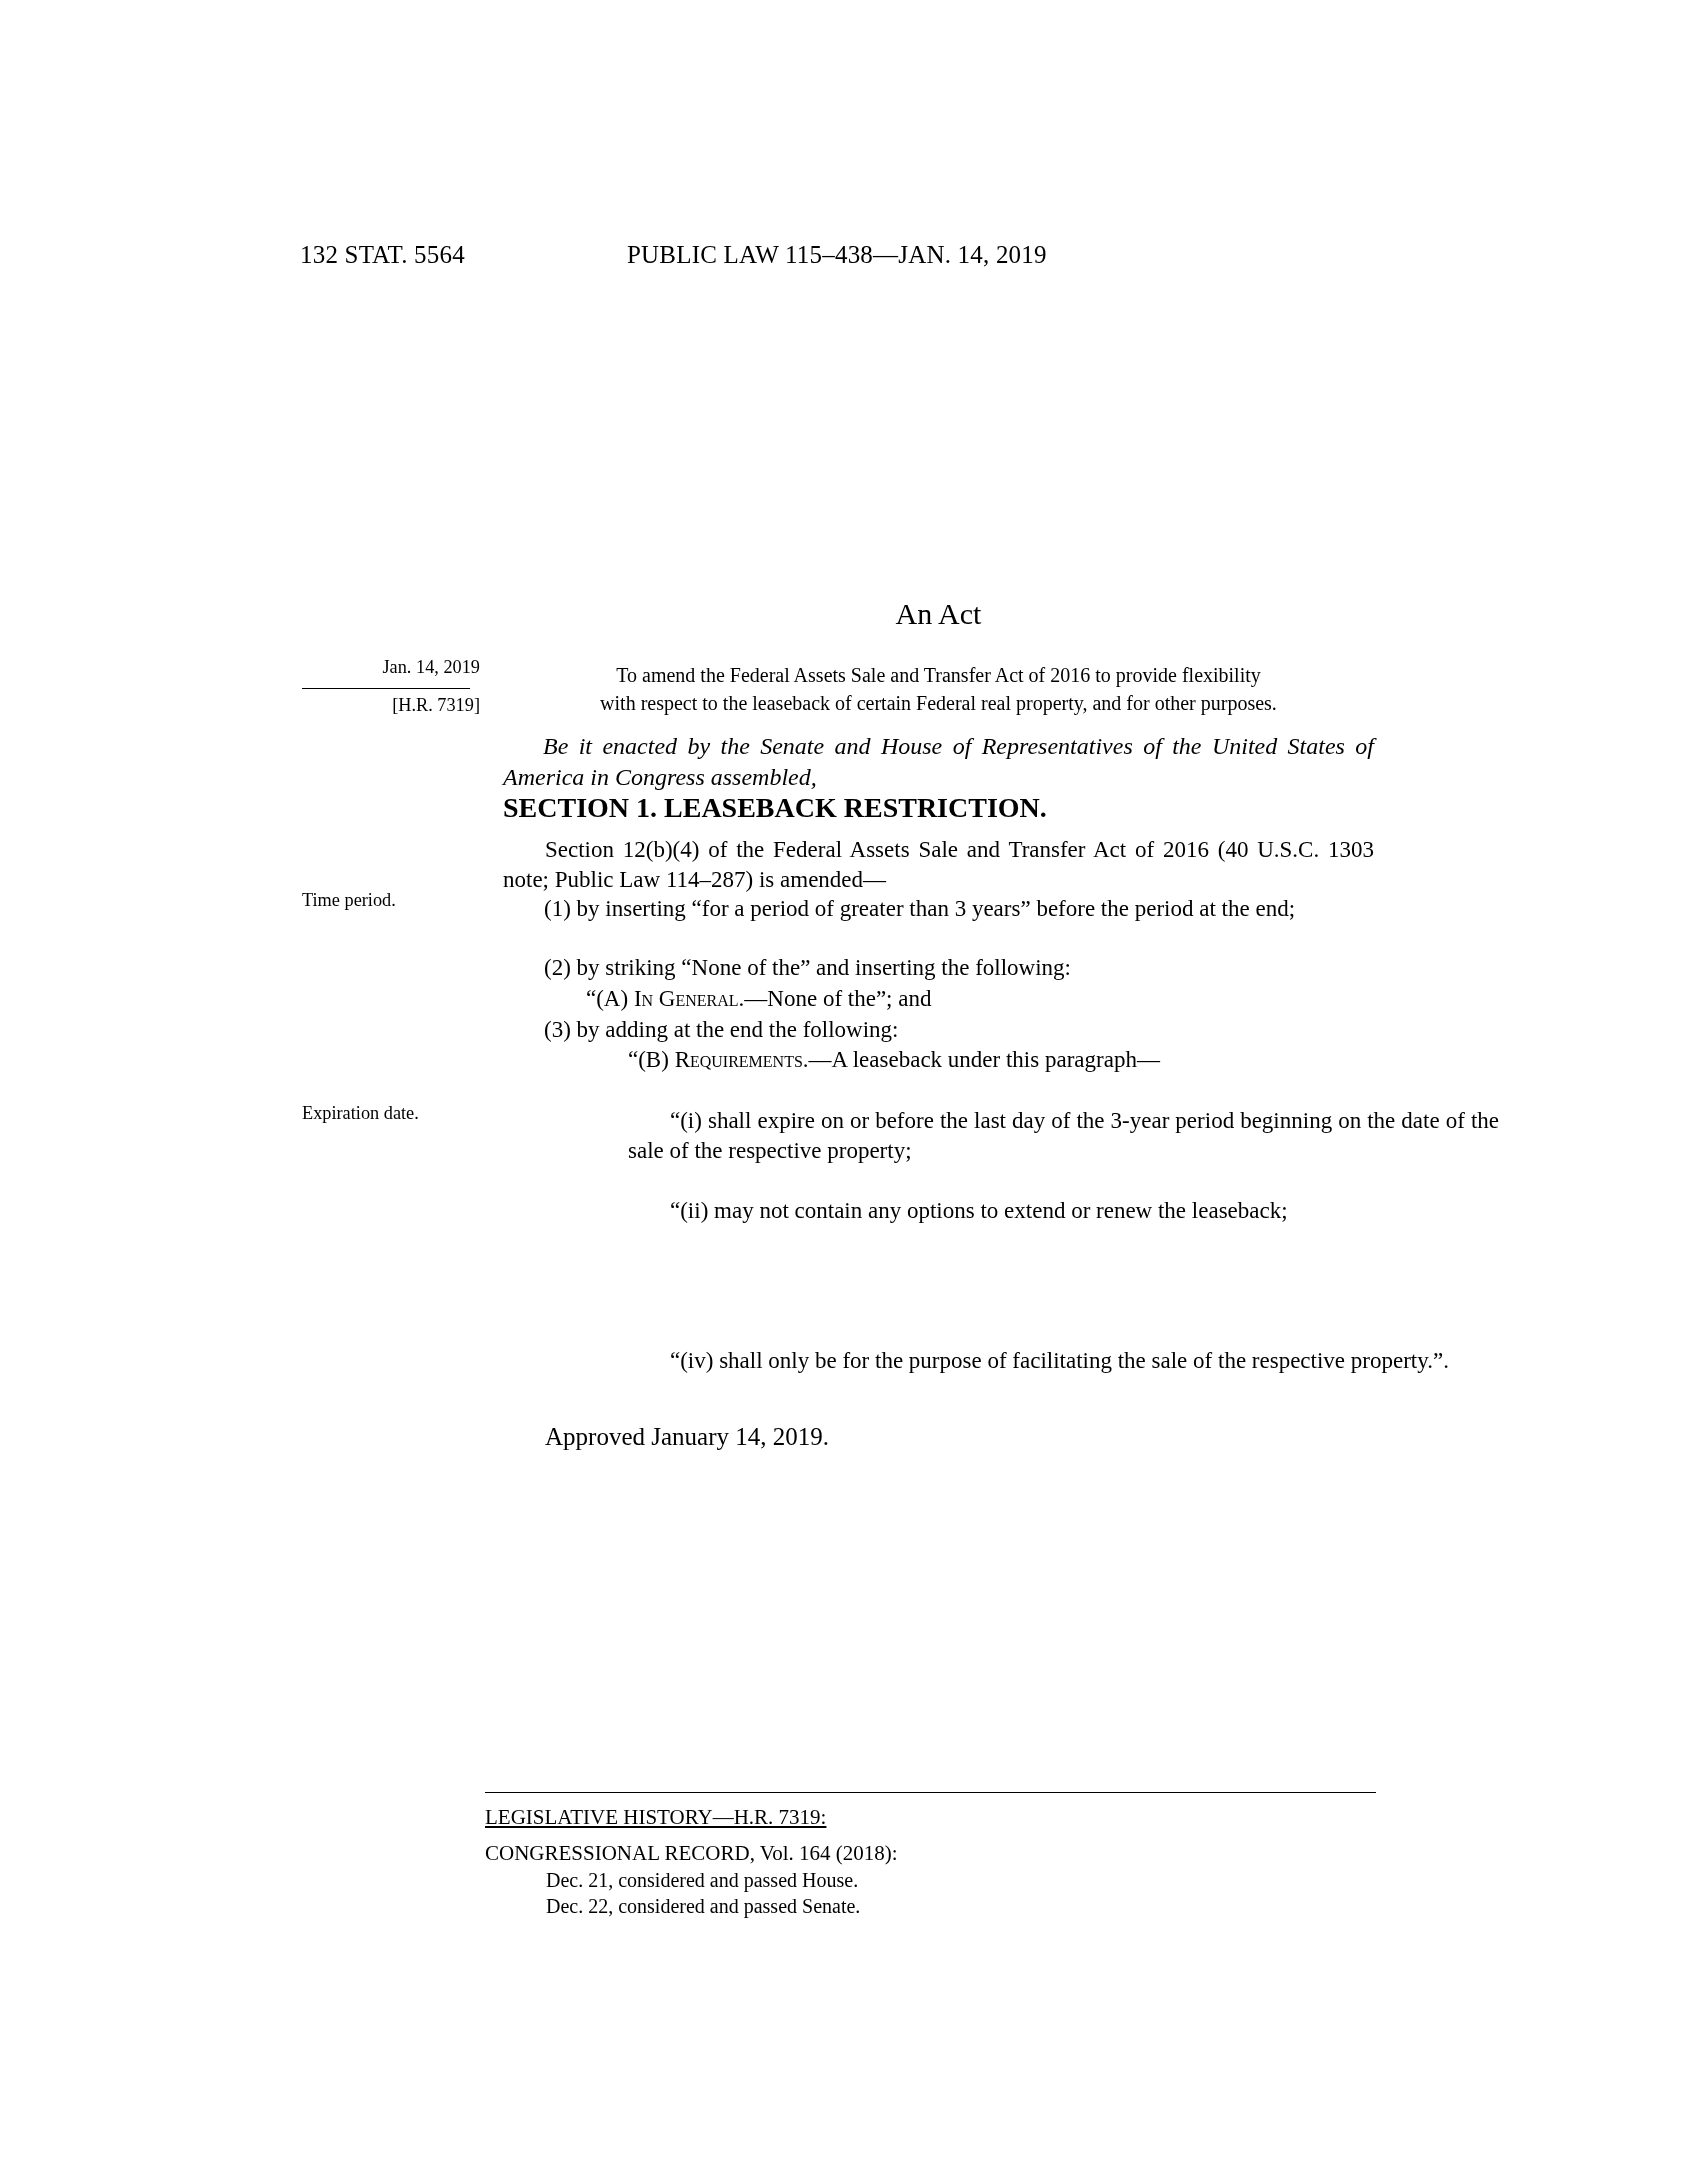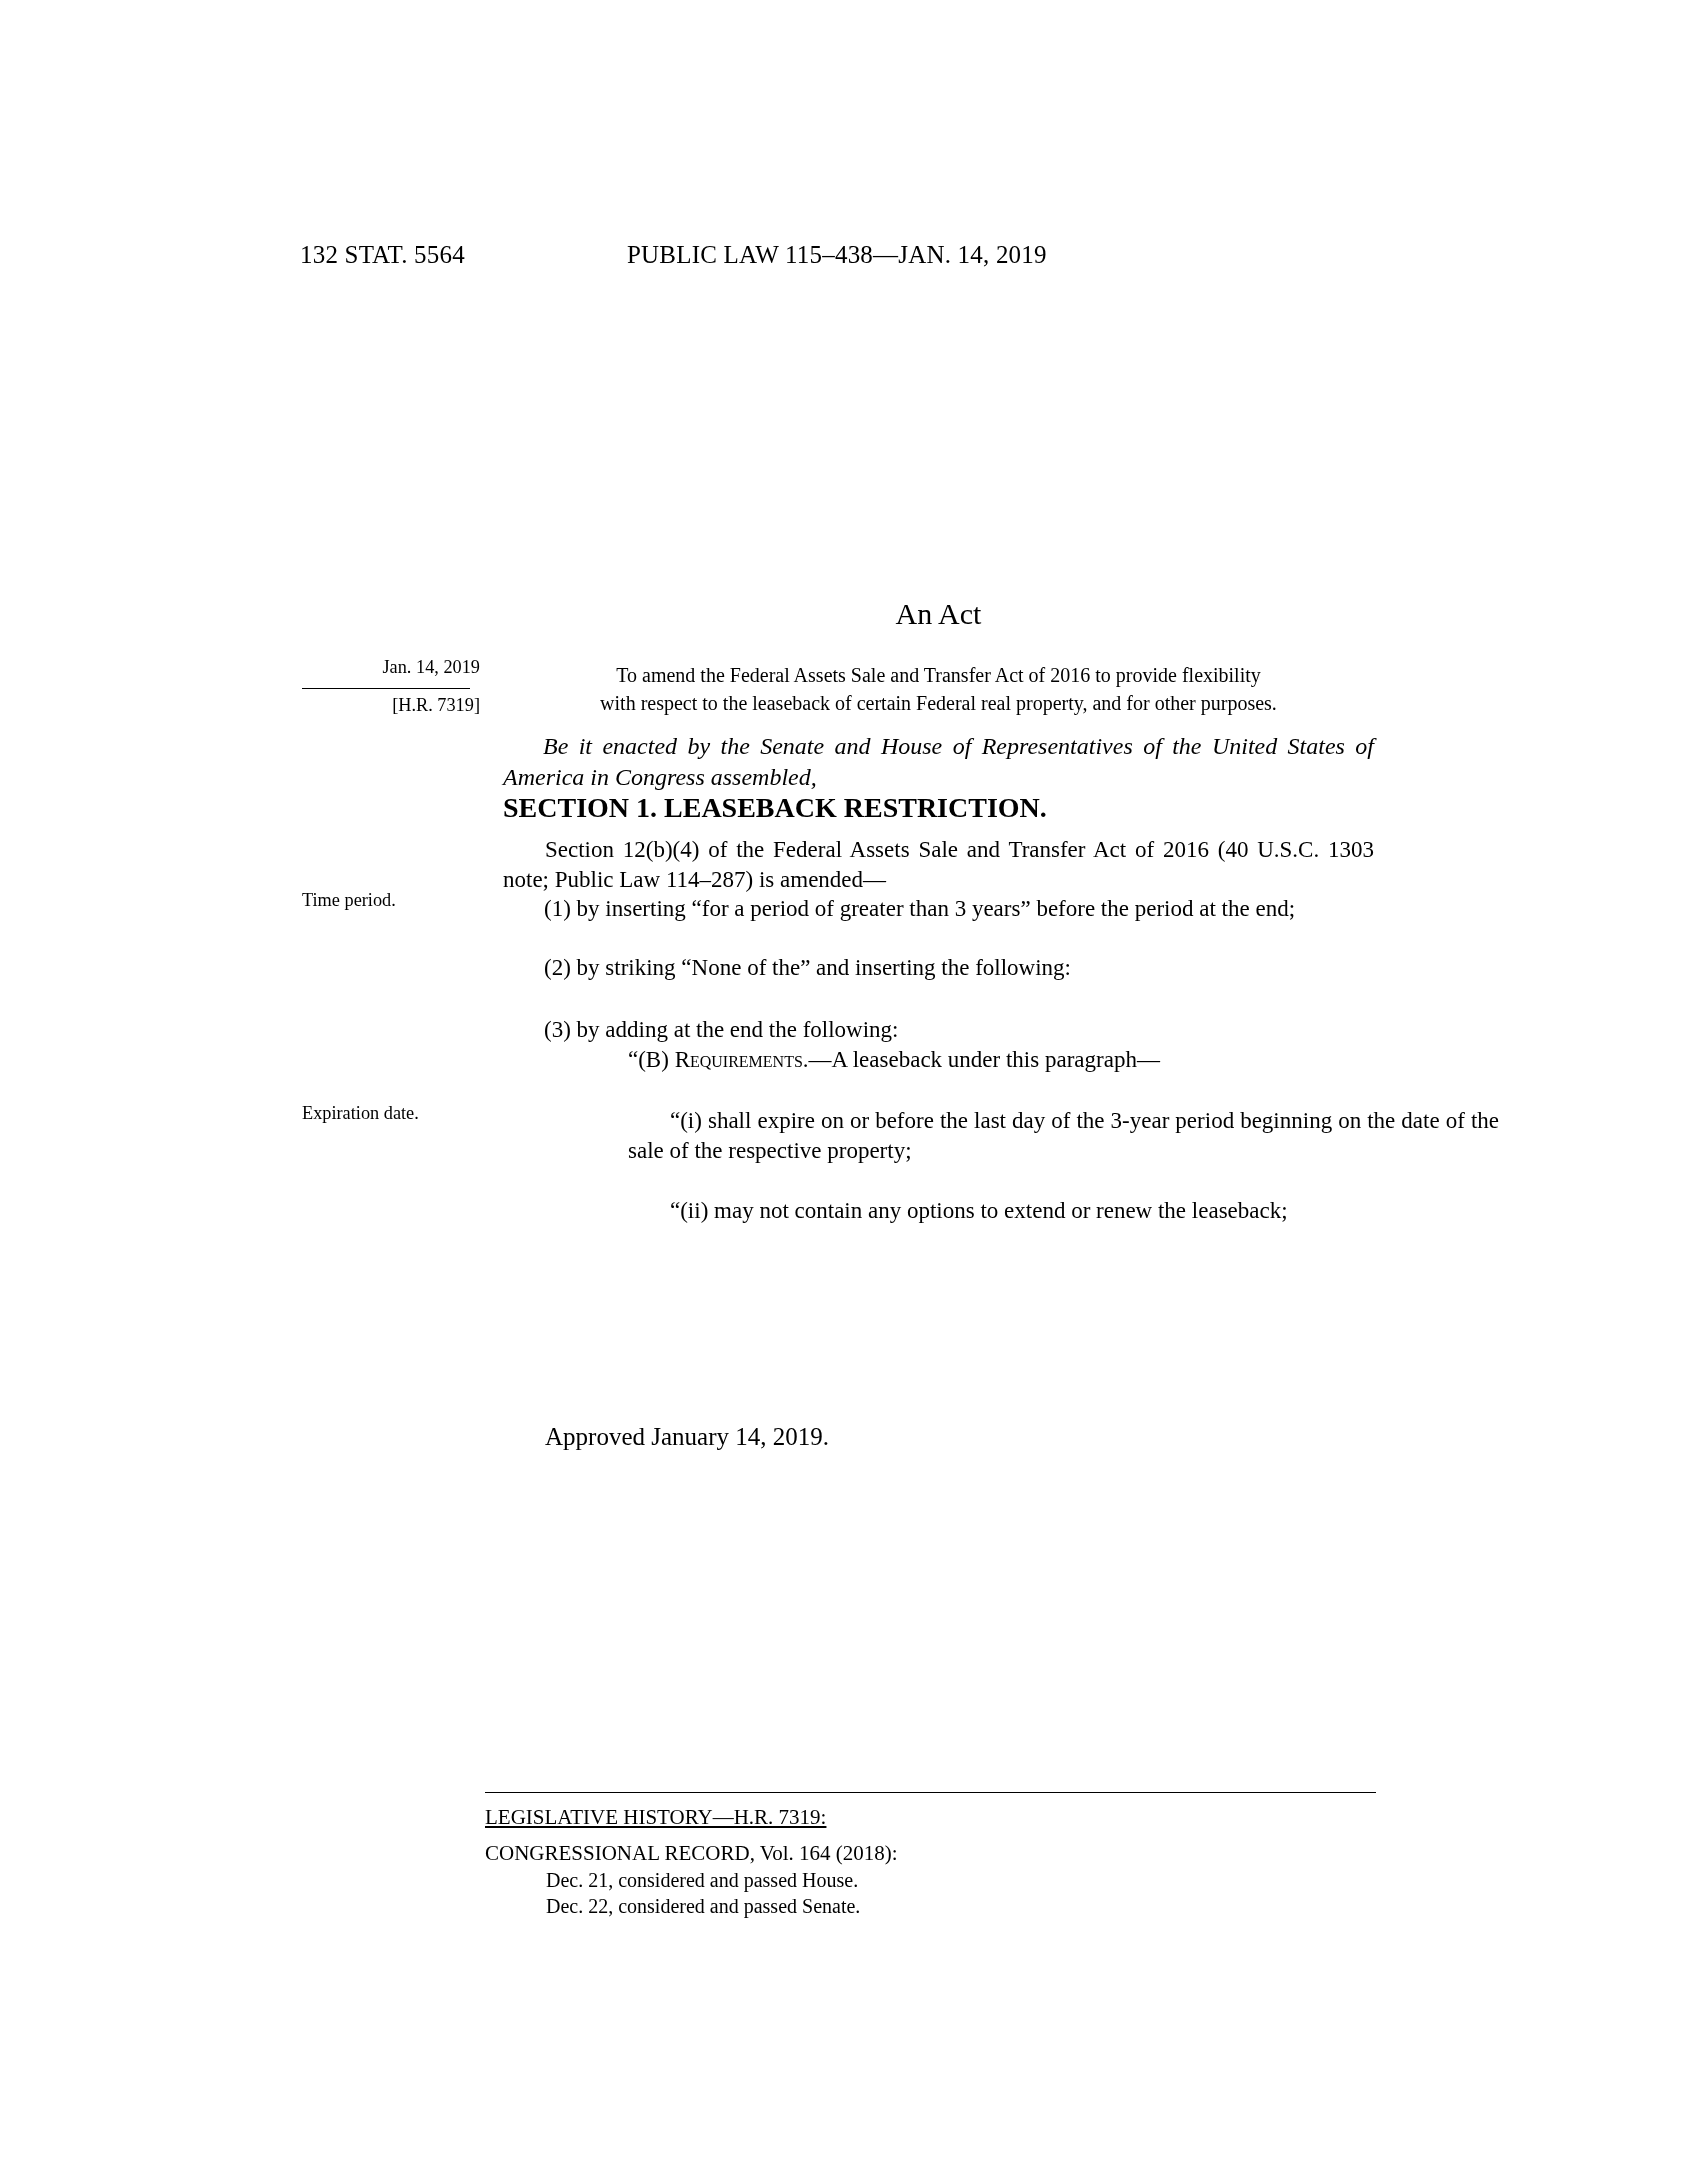--- a/index.html
+++ b/index.html
@@ -186,26 +186,28 @@
 
   <div class="col enacting">Be it enacted by the Senate and House of Representatives of the United States of America in Congress assembled,</div>
 
   <div class="col secthead">SECTION 1. LEASEBACK RESTRICTION.</div>
 
   <div class="col para p1">Section 12(b)(4) of the Federal Assets Sale and Transfer Act of 2016 (40 U.S.C. 1303 note; Public Law 114–287) is amended—</div>
 
   <div class="col para p2 hang outdent2">(1) by inserting “for a period of greater than 3 years” before the period at the end;</div>
 
   <div class="col para p3 hang outdent2">(2) by striking “None of the” and inserting the following:</div>
+  <div class="col para p4"><span>“(A) </span><span class="smallcaps">In General</span><span>.—None of the”; and</span></div>
 
   <div class="col para p5 hang outdent2">(3) by adding at the end the following:</div>
   <div class="col para p6" style="text-indent:42px; padding-left:83px;"><span>“(B) </span><span class="smallcaps">Requirements</span><span>.—A leaseback under this paragraph—</span></div>
 
   <div class="col para p7" style="text-indent:42px;">“(i) shall expire on or before the last day of the 3-year period beginning on the date of the sale of the respective property;</div>
   <div class="col para p8" style="text-indent:42px;">“(ii) may not contain any options to extend or renew the leaseback;</div>
+  <div class="col para p10" style="text-indent:42px;">“(iv) shall only be for the purpose of facilitating the sale of the respective property.”.</div>
 
   <div class="col approved">Approved January 14, 2019.</div>
 
   <div class="leghist-rule"></div>
   <div class="leghist">
     <div class="lh-title">LEGISLATIVE HISTORY—H.R. 7319:</div>
     <div class="lh-record">CONGRESSIONAL RECORD, Vol. 164 (2018):</div>
     <div class="lh-item">Dec. 21, considered and passed House.</div>
     <div class="lh-item">Dec. 22, considered and passed Senate.</div>
   </div>

